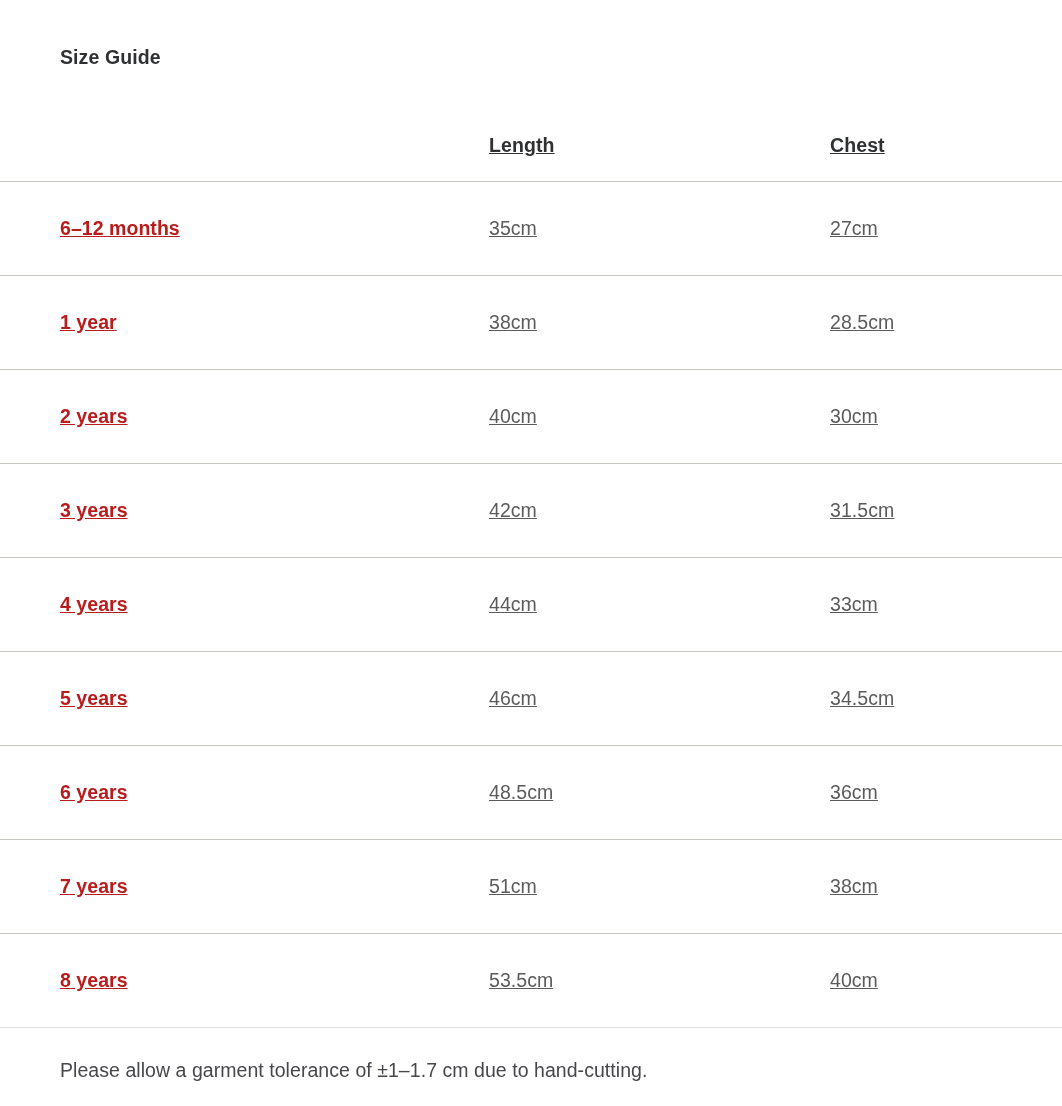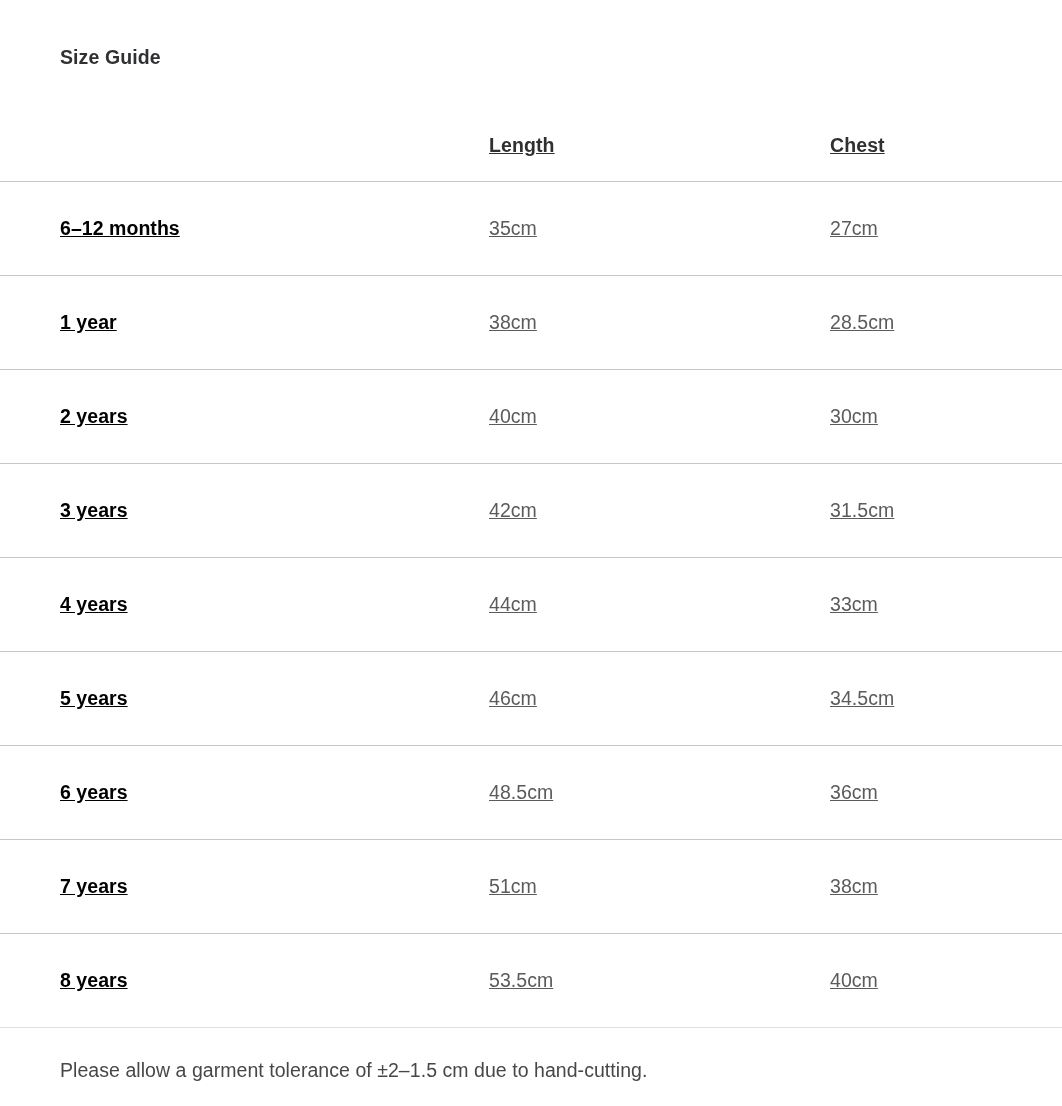--- a/index.html
+++ b/index.html
@@ -80,21 +80,21 @@
   }
   .size-table tbody td {
     border-bottom: 1px solid #c9c5c1;
     font-size: 19.5px;
     letter-spacing: 0.05px;
     white-space: nowrap;
   }
   .size-table tbody td.cell-size {
     padding-left: 60px;
     font-weight: 700;
-    color: #000000;
+    color: #b91c1c;
   }
   .size-table tbody td.cell-value {
     font-weight: 400;
     color: #5b5b5b;
   }
   
   .size-table tbody tr:last-child td {
     border-bottom: 1px solid #e3e1df;
     margin-left: 46px;
   }
@@ -174,15 +174,15 @@
         <td class="cell-value">38cm</td>
       </tr>
       <tr>
         <td class="cell-size">8 years</td>
         <td class="cell-value">53.5cm</td>
         <td class="cell-value">40cm</td>
       </tr>
     </tbody>
   </table>
 
-  <div class="size-guide-note">Please allow a garment tolerance of ±2–1.5 cm due to hand-cutting.</div>
+  <div class="size-guide-note">Please allow a garment tolerance of ±1–1.7 cm due to hand-cutting.</div>
 
 </div>
 
 </body></html>

